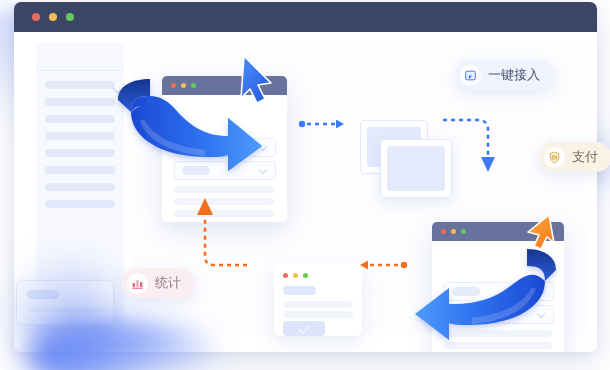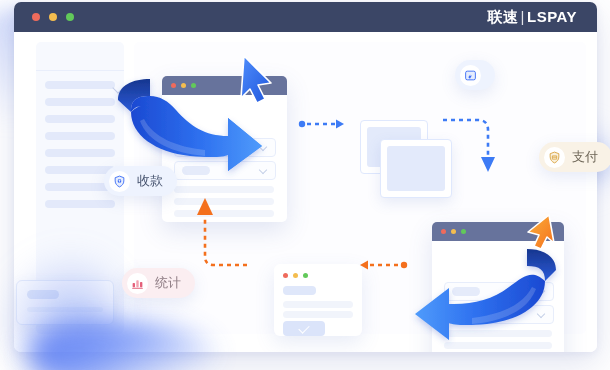--- a/index.html
+++ b/index.html
@@ -167,23 +167,20 @@
   <div class="blob blob-right"></div>
 
   <div class="window">
 
     <div class="titlebar">
       <div class="dots">
         <span class="dot r"></span>
         <span class="dot y"></span>
         <span class="dot g"></span>
       </div>
-      <div class="brand">
-        <span>联速</span><span class="sep">|</span><span>LSPAY</span>
-      </div>
     </div>
 
     <div class="winbody">
 
       <div class="sidebar">
         <div class="side-head"></div>
         <div class="side-rows">
           <div class="side-row"></div>
           <div class="side-row"></div>
           <div class="side-row"></div>
@@ -351,50 +348,41 @@
 
     <g>
       <path d="M244,56 L271,83 L258,85 L265,99 L257,103 L250,89 L241,98 Z" fill="url(#gCurB)" stroke="#ffffff" stroke-width="1.6" stroke-linejoin="round"></path>
     </g>
 
     <g>
       <path d="M549,215 L528,232 L539,235 L534,246 L541,249 L547,237 L554,243 Z" fill="url(#gCurO)" stroke="#ffffff" stroke-width="1.6" stroke-linejoin="round"></path>
     </g>
   </svg>
 
-  <div class="badge blue" id="badge-shoukuan">
-    <span class="bicon">
-      <svg width="13" height="13" viewBox="0 0 24 24" aria-hidden="true">
-        <path d="M12 2 L20 5 V11 C20 16 16.5 20 12 22 C7.5 20 4 16 4 11 V5 Z" fill="#e6edfd" stroke="#3d6ef5" stroke-width="1.7" stroke-linejoin="round"></path>
-        <circle cx="12" cy="11" r="3.4" fill="#3d6ef5"></circle>
-        <path d="M12 8.4 V13.6 M10.2 10 H13.8" stroke="#fff" stroke-width="1.2"></path>
-      </svg>
-    </span>
-    <span>收款</span>
-  </div>
 
   <div class="badge pink" id="badge-tongji">
     <span class="bicon">
       <svg width="13" height="13" viewBox="0 0 24 24" aria-hidden="true">
         <rect x="3" y="11" width="4.4" height="8" rx="1.4" fill="#e4607a"></rect>
         <rect x="9.8" y="6" width="4.4" height="13" rx="1.4" fill="#f2a1b0"></rect>
         <rect x="16.6" y="9" width="4.4" height="10" rx="1.4" fill="#e4607a"></rect>
         <rect x="2" y="20" width="20" height="1.8" rx=".9" fill="#e4607a"></rect>
       </svg>
     </span>
     <span>统计</span>
   </div>
 
   <div class="badge blue" id="badge-yijian">
     <span class="bicon">
       <svg width="13" height="13" viewBox="0 0 24 24" aria-hidden="true">
         <rect x="3" y="4" width="18" height="16" rx="3" fill="#e6edfd" stroke="#3d6ef5" stroke-width="1.7"></rect>
         <path d="M8 15 L12 9 L10.5 12.6 L14.5 12.2 L11 18" fill="#3d6ef5"></path>
       </svg>
     </span>
+    <span>一键接入</span>
   </div>
 
   <div class="badge tan" id="badge-zhifu">
     <span class="bicon">
       <svg width="13" height="13" viewBox="0 0 24 24" aria-hidden="true">
         <path d="M12 2 L20 5 V11 C20 16 16.5 20 12 22 C7.5 20 4 16 4 11 V5 Z" fill="#faf0dc" stroke="#d9a441" stroke-width="1.7" stroke-linejoin="round"></path>
         <path d="M8 9 H16 V15 H8 Z M8 11.5 H16" stroke="#d9a441" stroke-width="1.5" fill="none"></path>
       </svg>
     </span>
     <span>支付</span>

